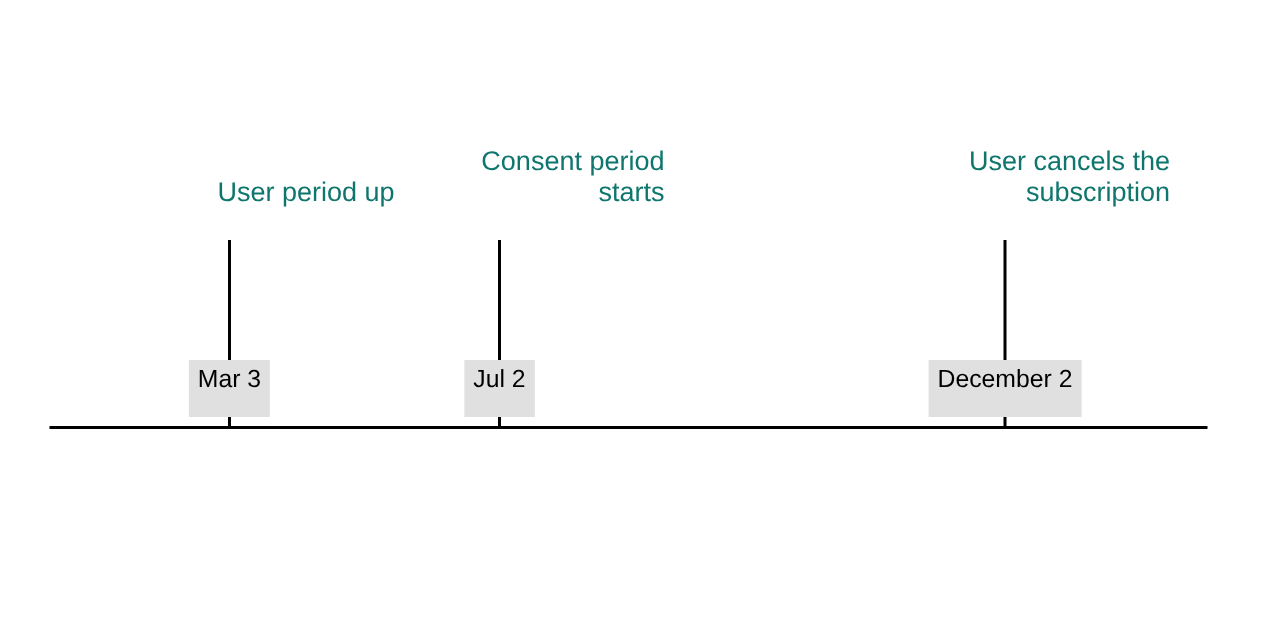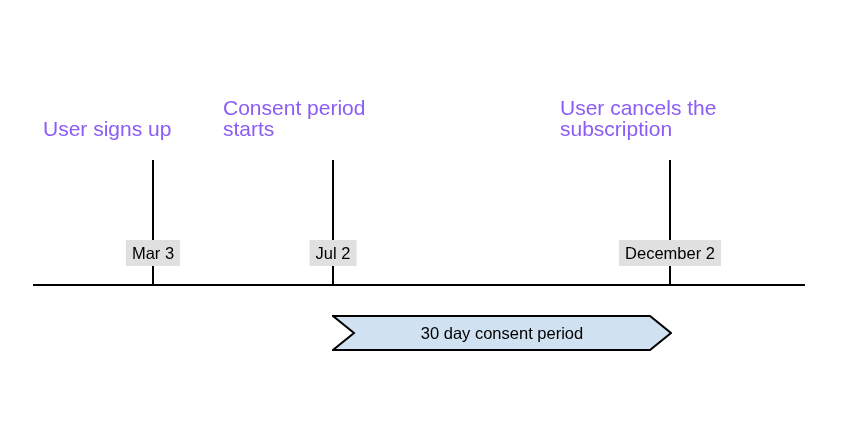--- a/index.html
+++ b/index.html
@@ -29,23 +29,23 @@
   
   .event {
     position: absolute;
     top: 0;
     width: 0;
     height: 0;
   }
   .event-label {
     position: absolute;
     transform: translateX(-50%);
-    text-align: left;
-    font-size: 21px;
-    color: #8b5cf6;
+    text-align: right;
+    font-size: 18px;
+    color: #0f766e;
     line-height: 21px;
     white-space: pre-line;
     width: 220px;
     left: 0;
   }
   .event-label.two-line { top: 97px; }
   .event-label.one-line { top: 118px; }
 
   .event-stem {
     position: absolute;
@@ -58,21 +58,21 @@
 
   .event-chip {
     position: absolute;
     top: 240px;
     transform: translateX(-50%);
     left: 0;
     background: #e0e0e0;
     color: #000000;
     font-size: 16.5px;
     line-height: 26px;
-    height: 26px;
+    height: 38px;
     padding: 0 6px;
     white-space: nowrap;
   }
 
   
   .banner {
     position: absolute;
     left: 332px;
     top: 315px;
     width: 340px;
@@ -98,39 +98,33 @@
   }
 </style>
 </head>
 <body>
 
 <div id="canvas">
 
   <div class="axis-line"></div>
 
   <div class="event" style="left:153px;">
-    <div class="event-label one-line">User signs up</div>
+    <div class="event-label one-line">User period up</div>
     <div class="event-stem"></div>
     <div class="event-chip">Mar 3</div>
   </div>
 
   <div class="event" style="left:333px;">
     <div class="event-label two-line">Consent period
 starts</div>
     <div class="event-stem"></div>
     <div class="event-chip">Jul 2</div>
   </div>
 
   <div class="event" style="left:670px;">
     <div class="event-label two-line">User cancels the
 subscription</div>
     <div class="event-stem"></div>
     <div class="event-chip">December 2</div>
   </div>
 
-  <div class="banner">
-    <svg viewBox="0 0 340 36" xmlns="http://www.w3.org/2000/svg">
-      <polygon points="1,1 318,1 339,18 318,35 1,35 22,18" fill="#d0e1f2" stroke="#000000" stroke-width="2" stroke-linejoin="miter"></polygon>
-    </svg>
-    <div class="banner-text">30 day consent period</div>
-  </div>
 
 </div>
 
 </body></html>

